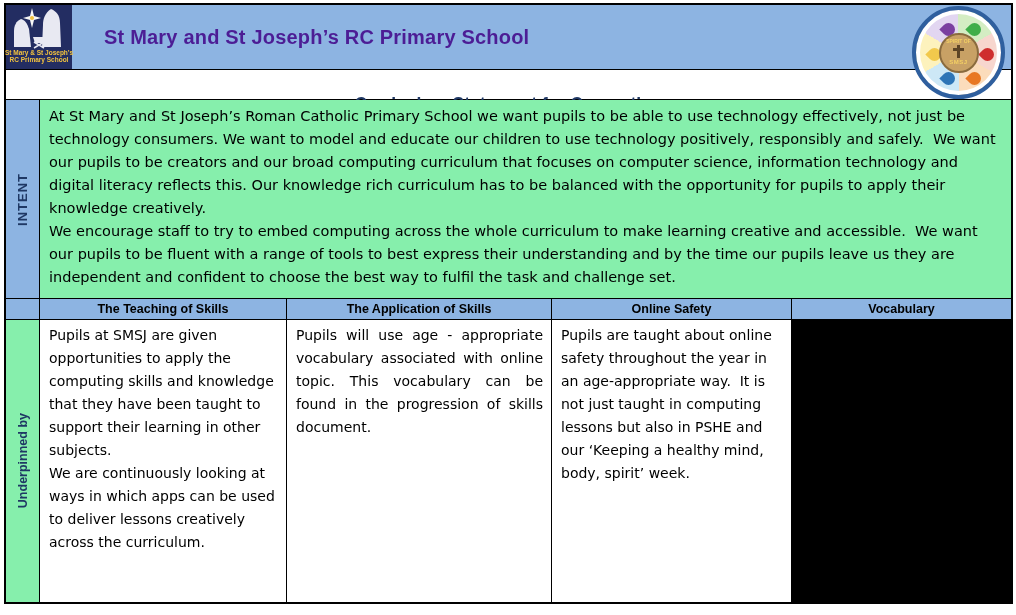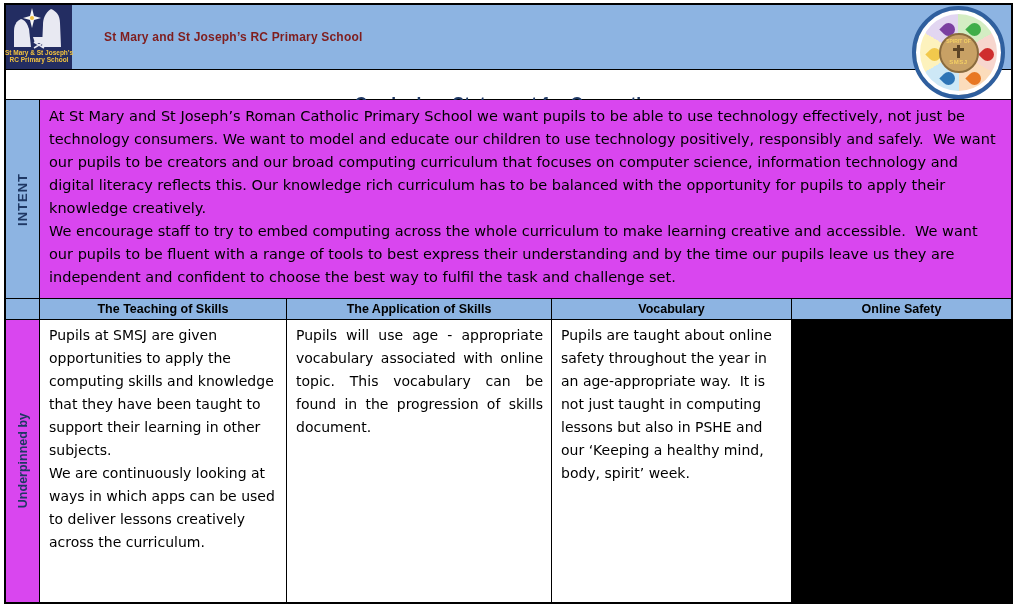--- a/index.html
+++ b/index.html
@@ -11,21 +11,21 @@
     margin: 3px 0 0 4px;
     width: 1009px;
     height: 601px;
     border: 2px solid #000;
     background: #000;
     display: grid;
     grid-template-columns: 33px 246px 264px 239px 1fr;
     grid-template-rows: 64px 29px 198px 20px 1fr;
     gap: 1px;
   }
-  .cell { background: #d946ef; }
+  .cell { background: #86efac; }
   .blue { background: #8db4e2; }
 
   
   .band {
     grid-column: 1 / -1;
     display: flex;
     align-items: center;
     background: #8db4e2;
   }
   .school-logo {
@@ -37,23 +37,23 @@
   }
   .school-logo svg { display: block; }
   .logo-caption {
     color: #f2c23e;
     font-size: 6.5px; line-height: 7px;
     font-weight: bold;
     text-align: center;
     white-space: nowrap;
   }
   .school-name {
-    color: #7f1d1d;
-    font-weight: bold;
-    font-size: 12px;
+    color: #4c1d95;
+    font-weight: bold;
+    font-size: 20px;
     padding-left: 32px;
     letter-spacing: 0.2px;
   }
 
   
   .title-row {
     grid-column: 1 / -1;
     background: #fff;
     display: flex; align-items: center; justify-content: center;
   }
@@ -190,22 +190,22 @@
     <span class="vlabel intent-label">INTENT</span>
   </div>
   <div class="cell intent-text" style="grid-column: 2 / -1;">
     <p>At St Mary and St Joseph’s Roman Catholic Primary School we want pupils to be able to use technology effectively, not just be technology consumers. We want to model and educate our children to use technology positively, responsibly and safely.  We want our pupils to be creators and our broad computing curriculum that focuses on computer science, information technology and digital literacy reflects this. Our knowledge rich curriculum has to be balanced with the opportunity for pupils to apply their knowledge creatively.</p>
     <p>We encourage staff to try to embed computing across the whole curriculum to make learning creative and accessible.  We want our pupils to be fluent with a range of tools to best express their understanding and by the time our pupils leave us they are independent and confident to choose the best way to fulfil the task and challenge set.</p>
   </div>
 
   <div class="cell blue"></div>
   <div class="th">The Teaching of Skills</div>
   <div class="th">The Application of Skills</div>
+  <div class="th">Online Safety</div>
   <div class="th">Vocabulary</div>
-  <div class="th">Online Safety</div>
 
   <div class="cell vcell">
     <span class="vlabel underpinned-label">Underpinned by</span>
   </div>
   <div class="td">
     <p>Pupils at SMSJ are given opportunities to apply the computing skills and knowledge that they have been taught to support their learning in other subjects.</p>
     <p>We are continuously looking at ways in which apps can be used to deliver lessons creatively across the curriculum.</p>
   </div>
   <div class="td justify">
     <p>Pupils will use age - appropriate vocabulary associated with online topic. This vocabulary can be found in the progression of skills document.</p>

